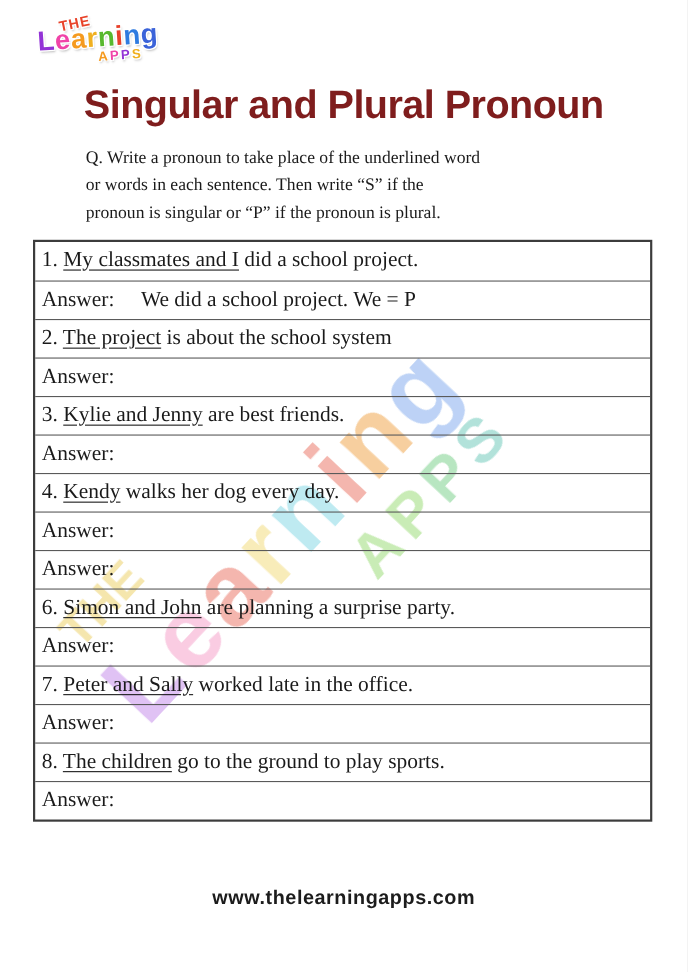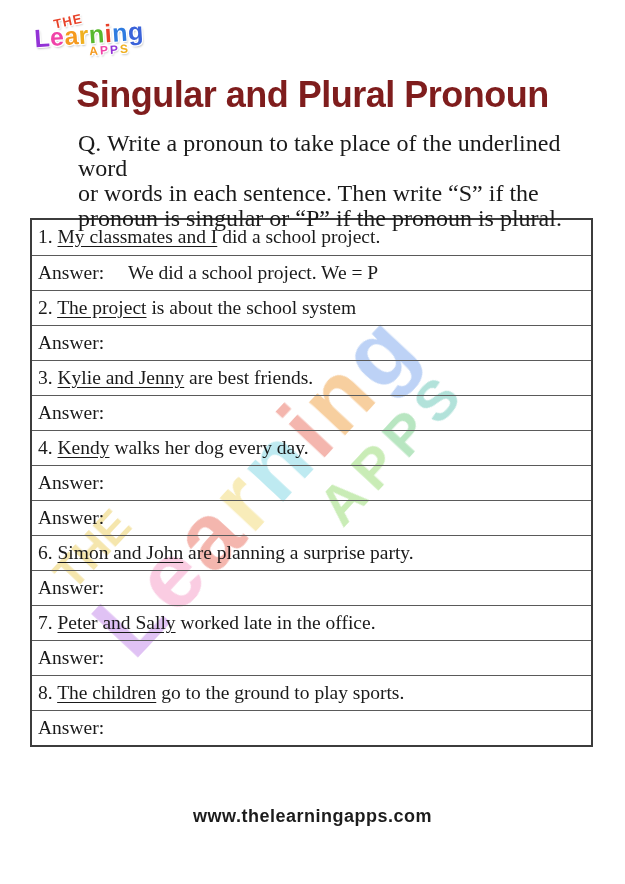--- a/index.html
+++ b/index.html
@@ -30,21 +30,21 @@
   .wm-apps { display:block; font-size:56px; margin-left:240px; margin-top:-8px; letter-spacing:8px; }
   .watermark span {
     text-shadow:-2px -2px 0 #fff, 2px -2px 0 #fff, -2px 2px 0 #fff, 2px 2px 0 #fff;
   }
 
   
   .title { position:absolute; left:0; top:74px; width:100%; margin:0;
     text-align:center; font-family:"Liberation Sans", sans-serif;
     font-size:36px; font-weight:800; letter-spacing:-0.5px; color:#7f1d1d; z-index:2; }
   .instructions { position:absolute; left:78px; top:131px; width:500px; margin:0;
-    font-size:24px; line-height:25px; white-space:pre-line; z-index:2; }
+    font-size:16px; line-height:25px; white-space:pre-line; z-index:2; }
 
   
   .ws-table { position:absolute; left:30px; top:218px; width:559px;
     border:2px solid #3c3c3c; z-index:1; background:transparent; }
   .row { height:35px; line-height:34px; box-sizing:border-box;
     border-top:1px solid #5a5a5a; padding-left:6px;
     font-size:19.5px; white-space:nowrap; overflow:visible; }
   .row:first-child { border-top:none; }
   .u { text-decoration:underline; text-underline-offset:3px; }
   .ans-val { margin-left:24px; }

